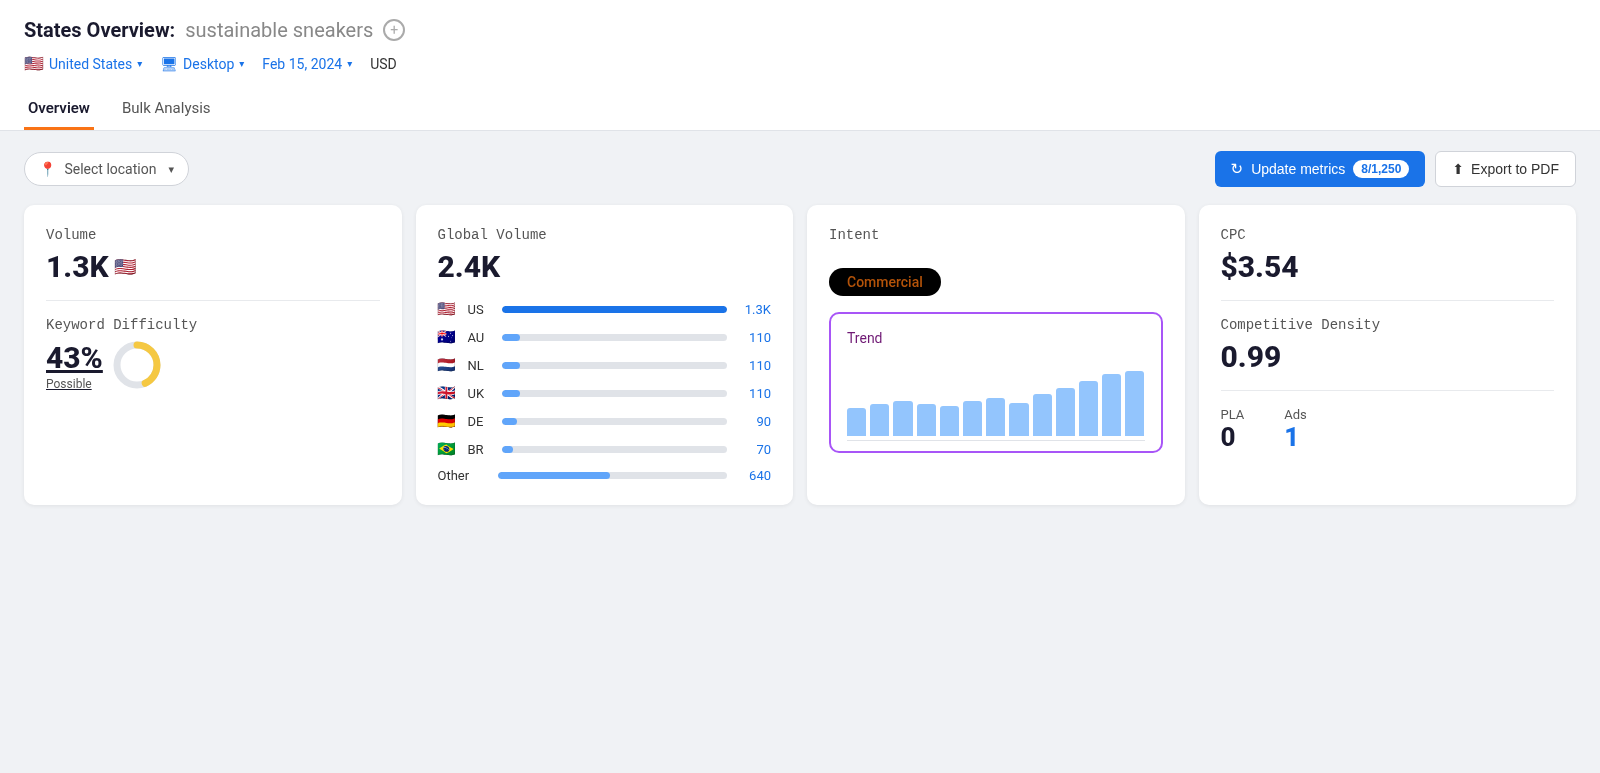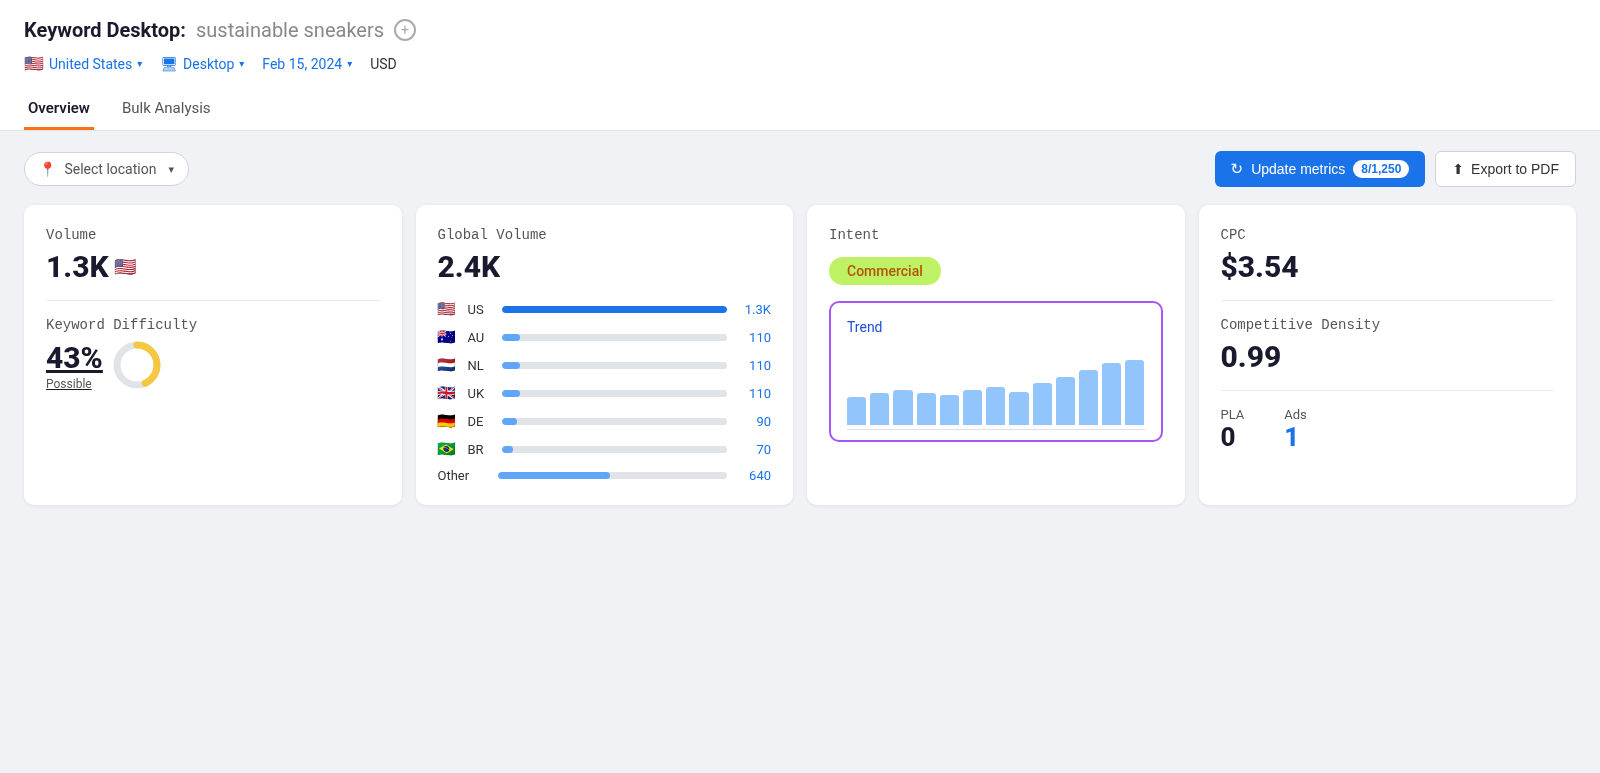--- a/index.html
+++ b/index.html
@@ -274,38 +274,38 @@
     }
     .other-label {
       font-size: 13px;
       color: #333;
       width: 52px;
     }
 
     
     .intent-badge {
       display: inline-block;
-      background: #bef264;
+      background: #000000;
       color: #b45309;
       border-radius: 20px;
       padding: 6px 18px;
       font-size: 14px;
       font-weight: 500;
-      margin-top: 8px;
+      margin-top: 19px;
     }
     .trend-card {
       border: 2px solid #a855f7;
       border-radius: 10px;
       padding: 16px 16px 10px;
       margin-top: 16px;
       background: #fff;
     }
     .trend-label {
       font-size: 14px;
-      color: #1d4ed8;
+      color: #701a75;
       margin-bottom: 10px;
     }
     .trend-chart {
       display: flex;
       align-items: flex-end;
       gap: 4px;
       height: 80px;
     }
     .trend-bar {
       flex: 1;
@@ -355,21 +355,21 @@
       border: none;
       border-top: 1px solid #e0e3e8;
       margin: 0 -24px;
     }
   </style>
 </head>
 <body>
 
 <div class="header">
   <div class="title-row">
-    <span class="title-keyword">Keyword Desktop:</span>
+    <span class="title-keyword">States Overview:</span>
     <span class="title-query">sustainable sneakers</span>
     <span class="add-icon">+</span>
   </div>
   <div class="filter-row">
     <div class="filter-item">
       <span class="flag">🇺🇸</span>
       <span>United States</span>
       <span class="chevron">▾</span>
     </div>
     <div class="filter-item">

